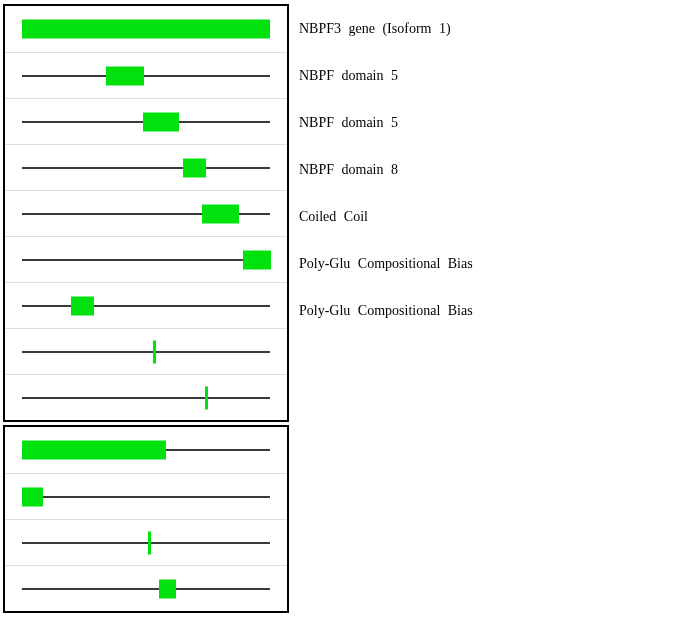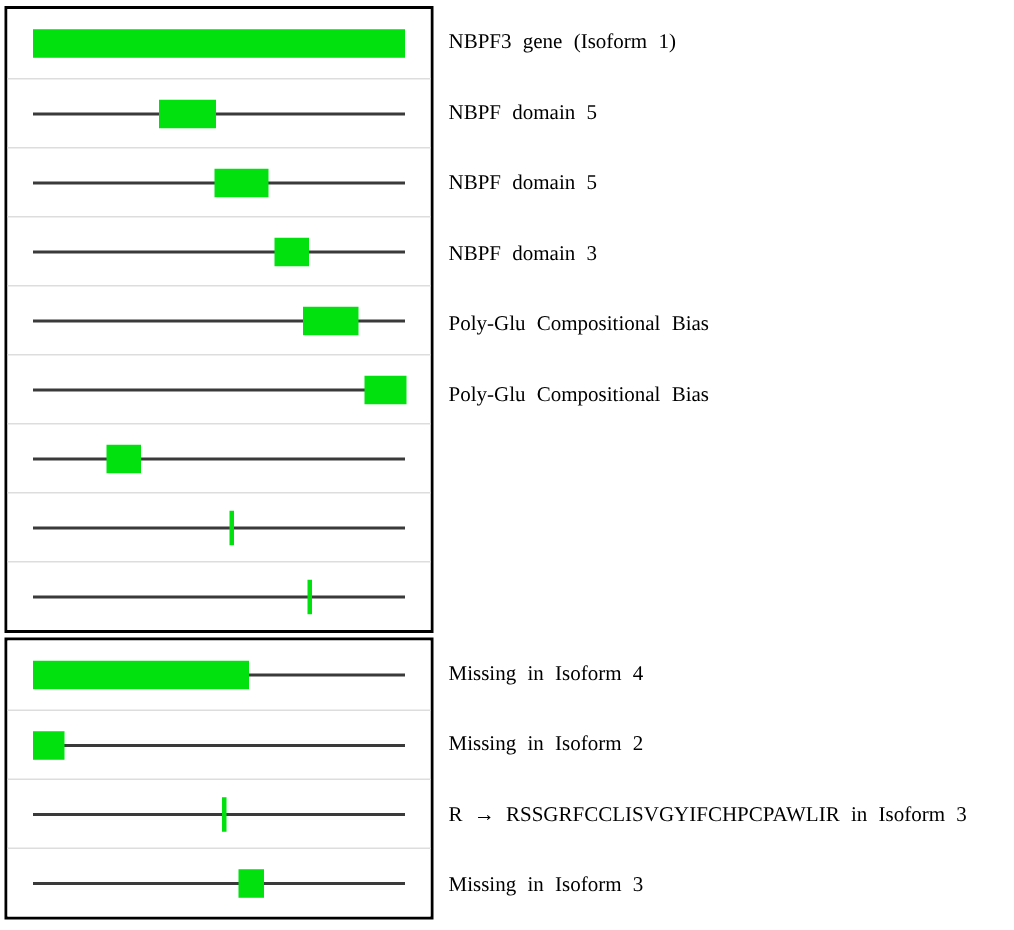--- a/index.html
+++ b/index.html
@@ -120,21 +120,22 @@
         <div class="track">
           <div class="track-line"></div>
           <div class="feature tick" style="left: calc(74.2% - 1.5px);"></div>
         </div>
       </div>
     </div>
     <div class="labels">
       <div class="label-row">NBPF3 gene (Isoform 1)</div>
       <div class="label-row">NBPF domain 5</div>
       <div class="label-row">NBPF domain 5</div>
-      <div class="label-row">NBPF domain 3</div>
+      <div class="label-row">NBPF domain 8</div>
+      <div class="label-row">Coiled Coil</div>
       <div class="label-row">Poly-Glu Compositional Bias</div>
       <div class="label-row">Poly-Glu Compositional Bias</div>
     </div>
   </div>
 
   <div class="section">
     <div class="panel">
       <div class="row">
         <div class="track">
           <div class="track-line"></div>
@@ -153,21 +154,15 @@
           <div class="feature tick" style="left: calc(51.6% - 1.5px);"></div>
         </div>
       </div>
       <div class="row">
         <div class="track">
           <div class="track-line"></div>
           <div class="feature box" style="left: 55.2%; width: 6.9%;"></div>
         </div>
       </div>
     </div>
-    <div class="labels">
-      <div class="label-row">Missing in Isoform 4</div>
-      <div class="label-row">Missing in Isoform 2</div>
-      <div class="label-row">R → RSSGRFCCLISVGYIFCHPCPAWLIR in Isoform 3</div>
-      <div class="label-row">Missing in Isoform 3</div>
-    </div>
   </div>
 
 </div>
 
 </body></html>

